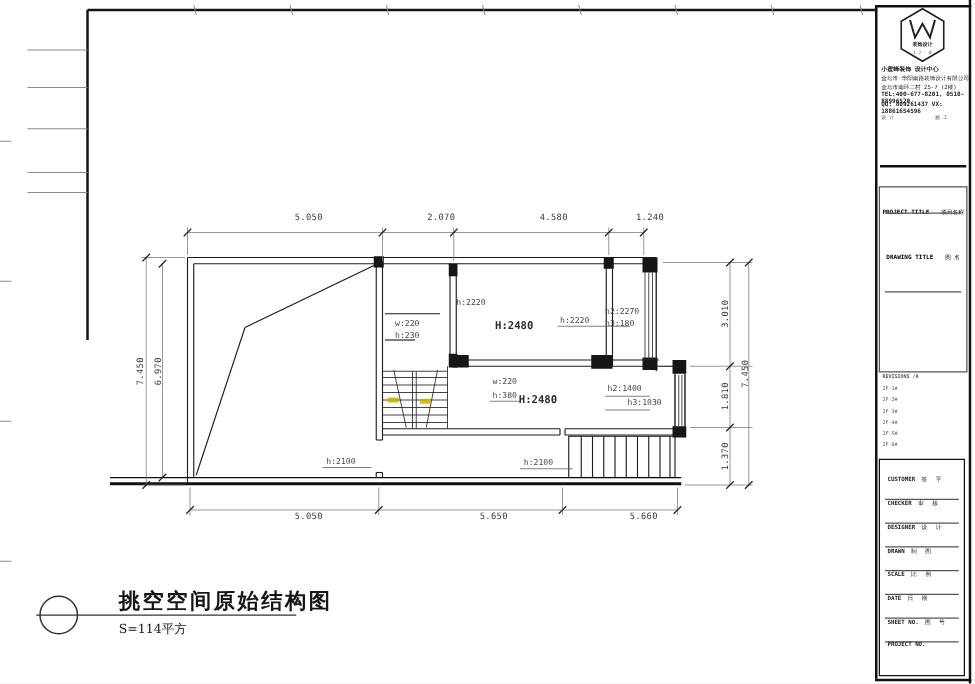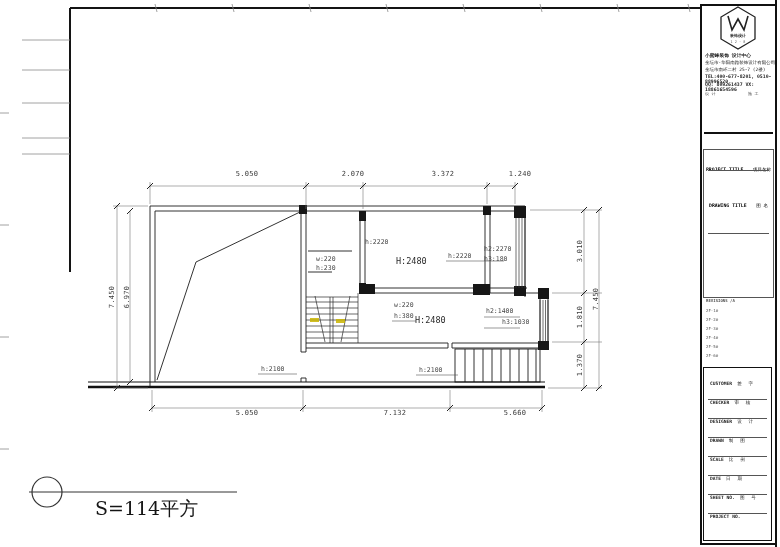--- a/index.html
+++ b/index.html
@@ -3,24 +3,24 @@
 <meta charset="utf-8">
 <style>
   html,body{margin:0;padding:0;background:#e8e8e8;}
   .sheet{position:relative;width:780px;height:547px;background:#ffffff;overflow:hidden;
          font-family:"DejaVu Sans Mono","Liberation Mono",monospace;}
   svg.lines{position:absolute;left:0;top:0;}
   .t{position:absolute;white-space:nowrap;color:#333;}
   .dim{font-size:7px;letter-spacing:.3px;transform:translate(-50%,0);color:#3a3a3a;margin-left:19px;}
   .dimv{font-size:7px;letter-spacing:.3px;transform:translate(-50%,-50%) rotate(-90deg);color:#3a3a3a;}
   .rl{font-size:6.5px;color:#474747;}
-  .rlb{font-size:8.5px;color:#2b2b2b;}
+  .rlb{font-size:8.5px;color:#2b2b2b;font-weight:bold;}
   .cap-title{font-size:17px;font-weight:700;color:#151515;letter-spacing:2px;
              font-family:"DejaVu Serif","Liberation Serif",serif;}
-  .cap-sub{font-size:19px;color:#151515;font-family:"DejaVu Serif","Liberation Serif",serif;}
+  .cap-sub{font-size:10px;color:#151515;font-family:"DejaVu Serif","Liberation Serif",serif;}
   
   .pline{position:absolute;background:#111;}
   .tb{position:absolute;color:#222;}
   .tb-s{font-size:4.5px;}
   .tb-b{font-size:4.8px;font-weight:700;}
   .tb-xs{font-size:4px;color:#555;}
   .box1{position:absolute;left:703px;top:149px;width:69px;height:147px;border:1px solid #555;}
   .box1 .row{position:absolute;left:0;width:100%;text-align:center;}
   .box1 .hr{position:absolute;left:4px;right:4px;border-top:1px solid #555;}
   .box2{position:absolute;left:703px;top:367px;width:69px;height:174px;border:1.5px solid #111;
@@ -226,25 +226,25 @@
     </g>
 
     <g stroke="#333" fill="none">
       <circle cx="47" cy="492" r="15" stroke-width="1.2"></circle>
       <line x1="29" y1="492" x2="237" y2="492" stroke-width="1"></line>
     </g>
   </svg>
 
   <span class="t dim" style="left:228px;top:170px">5.050</span>
   <span class="t dim" style="left:334px;top:170px">2.070</span>
-  <span class="t dim" style="left:424px;top:170px">3.372</span>
+  <span class="t dim" style="left:424px;top:170px">4.580</span>
   <span class="t dim" style="left:501px;top:170px">1.240</span>
 
   <span class="t dim" style="left:228px;top:409px">5.050</span>
-  <span class="t dim" style="left:376px;top:409px">7.132</span>
+  <span class="t dim" style="left:376px;top:409px">5.650</span>
   <span class="t dim" style="left:496px;top:409px">5.660</span>
 
   <span class="t dimv" style="left:112px;top:297px">7.450</span>
   <span class="t dimv" style="left:127px;top:297px">6.970</span>
 
   <span class="t dimv" style="left:580px;top:251px">3.010</span>
   <span class="t dimv" style="left:580px;top:317px">1.810</span>
   <span class="t dimv" style="left:580px;top:365px">1.370</span>
   <span class="t dimv" style="left:596px;top:299px">7.450</span>
 
@@ -256,20 +256,21 @@
   <span class="t rl" style="left:484px;top:245px">h2:2270</span>
   <span class="t rl" style="left:484px;top:255px">h3:180</span>
   <span class="t rl" style="left:394px;top:301px">w:220</span>
   <span class="t rl" style="left:394px;top:312px">h:380</span>
   <span class="t rlb" style="left:415px;top:315px">H:2480</span>
   <span class="t rl" style="left:486px;top:307px">h2:1400</span>
   <span class="t rl" style="left:502px;top:318px">h3:1030</span>
   <span class="t rl" style="left:261px;top:365px">h:2100</span>
   <span class="t rl" style="left:419px;top:366px">h:2100</span>
 
+  <span class="t cap-title" style="left:95px;top:469px">挑空空间原始结构图</span>
   <span class="t cap-sub" style="left:95px;top:496px">S=114平方</span>
 
   <div class="pline" style="left:700px;top:4px;width:1.5px;height:539px"></div>
   <div class="pline" style="left:775px;top:0;width:2px;height:547px"></div>
   <div class="pline" style="left:700px;top:4px;width:77px;height:1.5px"></div>
   <div class="pline" style="left:700px;top:543px;width:77px;height:1.5px"></div>
 
   <svg class="lines" style="left:710px;top:4px;position:absolute" width="56" height="50" viewBox="0 0 56 50">
     <polygon points="28,3 45,13 45,35 28,45 11,35 11,13" fill="none" stroke="#222" stroke-width="1.3"></polygon>
     <polyline points="18,12 22,26 28,15 34,26 38,12" fill="none" stroke="#222" stroke-width="1.6"></polyline>

